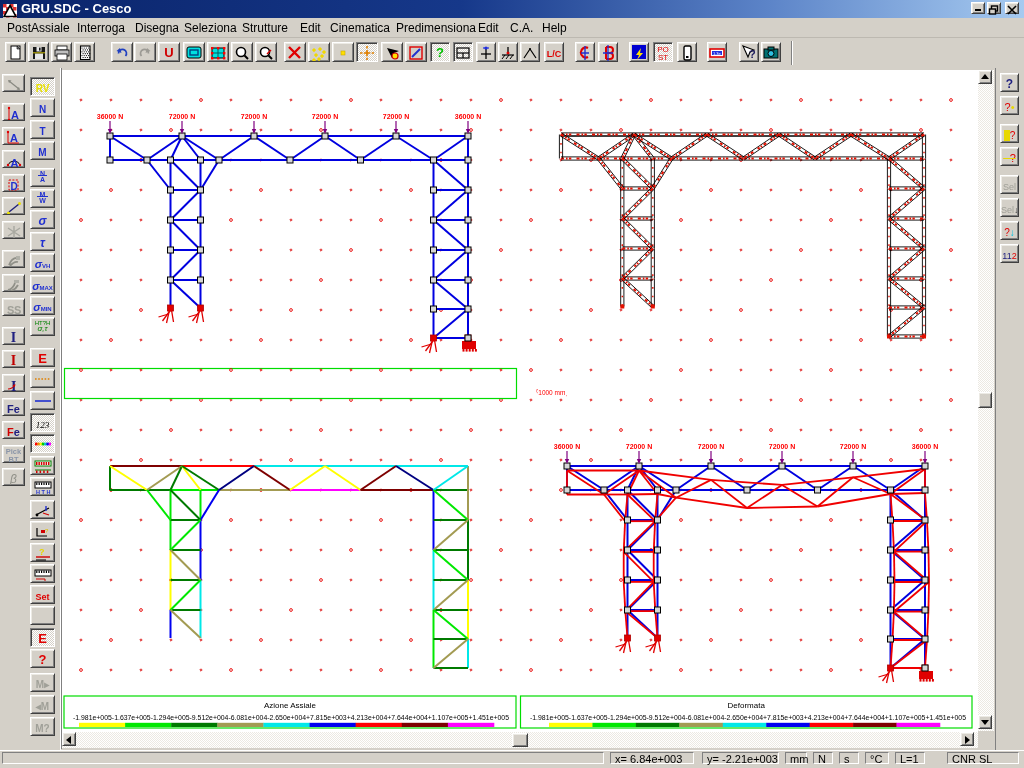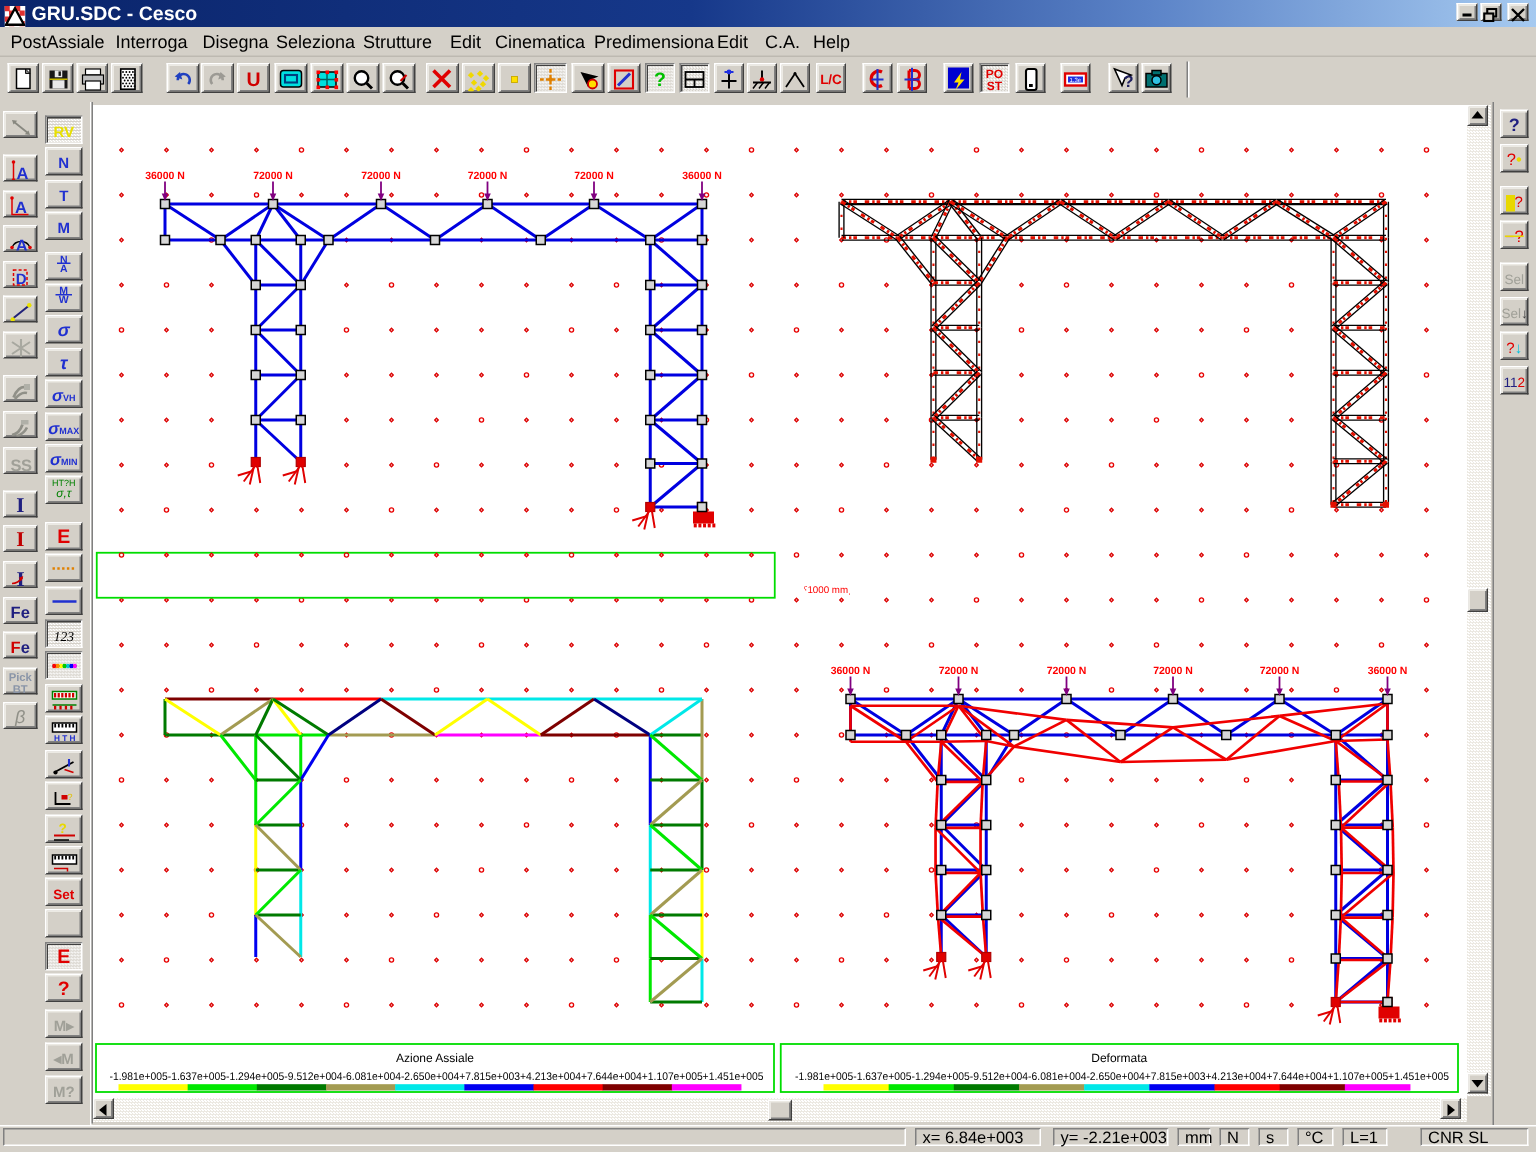--- a/index.html
+++ b/index.html
@@ -229,21 +229,21 @@
       </svg>
     </div>
 <div style="position:absolute;left:629.0px;top:42.0px;width:20.0px;height:20.0px;background:#D4D0C8;border-top:1px solid #FFF;border-left:1px solid #FFF;border-right:1px solid #404040;border-bottom:1px solid #404040;box-shadow:inset 1px 1px 0 #ECEAE4, inset -1px -1px 0 #808080;font-family:&quot;Liberation Sans&quot;, sans-serif;overflow:hidden;text-align:center;">
       <div style="position:absolute;left:2px;top:2px;right:2px;bottom:2px;background:#0000D0">
         <svg width="14" height="14" viewBox="0 0 14 14" style="display:block;margin:auto;margin-top:2px">
           <path d="M9 1 L4 8 L7 8 L5 13 L11 6 L8 6 z" fill="#FFE000"></path>
         </svg>
       </div>
     </div>
 <div style="position:absolute;left:653.0px;top:42.0px;width:20.0px;height:20.0px;background-image:repeating-conic-gradient(#FFF 0% 25%, #D4D0C8 25% 50%);background-size:2px 2px;border-top:1px solid #808080;border-left:1px solid #808080;border-right:1px solid #FFF;border-bottom:1px solid #FFF;box-shadow:inset 1px 1px 0 #404040;font-family:&quot;Liberation Sans&quot;, sans-serif;overflow:hidden;text-align:center;">
-      <div style="color:#E00000;font-weight:bold;font-size:8px;line-height:8px;margin-top:3px">PO<br>ST</div>
+      <div style="color:#E00000;font-weight:normal;font-size:8px;line-height:8px;margin-top:3px">PO<br>ST</div>
     </div>
 <div style="position:absolute;left:677.0px;top:42.0px;width:20.0px;height:20.0px;background:#D4D0C8;border-top:1px solid #FFF;border-left:1px solid #FFF;border-right:1px solid #404040;border-bottom:1px solid #404040;box-shadow:inset 1px 1px 0 #ECEAE4, inset -1px -1px 0 #808080;font-family:&quot;Liberation Sans&quot;, sans-serif;overflow:hidden;text-align:center;">
       <svg width="16" height="16" viewBox="0 0 16 16" style="display:block;margin:auto;margin-top:2px">
         <rect x="5" y="1" width="7" height="14" rx="1.5" fill="#FFF" stroke="#000" stroke-width="1.4"></rect>
         <rect x="7" y="11" width="2.5" height="2" fill="#000"></rect>
       </svg>
     </div>
 <div style="position:absolute;left:707.0px;top:42.0px;width:20.0px;height:20.0px;background:#D4D0C8;border-top:1px solid #FFF;border-left:1px solid #FFF;border-right:1px solid #404040;border-bottom:1px solid #404040;box-shadow:inset 1px 1px 0 #ECEAE4, inset -1px -1px 0 #808080;font-family:&quot;Liberation Sans&quot;, sans-serif;overflow:hidden;text-align:center;">
       <svg width="16" height="16" viewBox="0 0 16 16" style="display:block;margin:auto;margin-top:2px">
         <rect x="1" y="4" width="14" height="8" fill="#FFF" stroke="#E00000" stroke-width="1.6"></rect>

